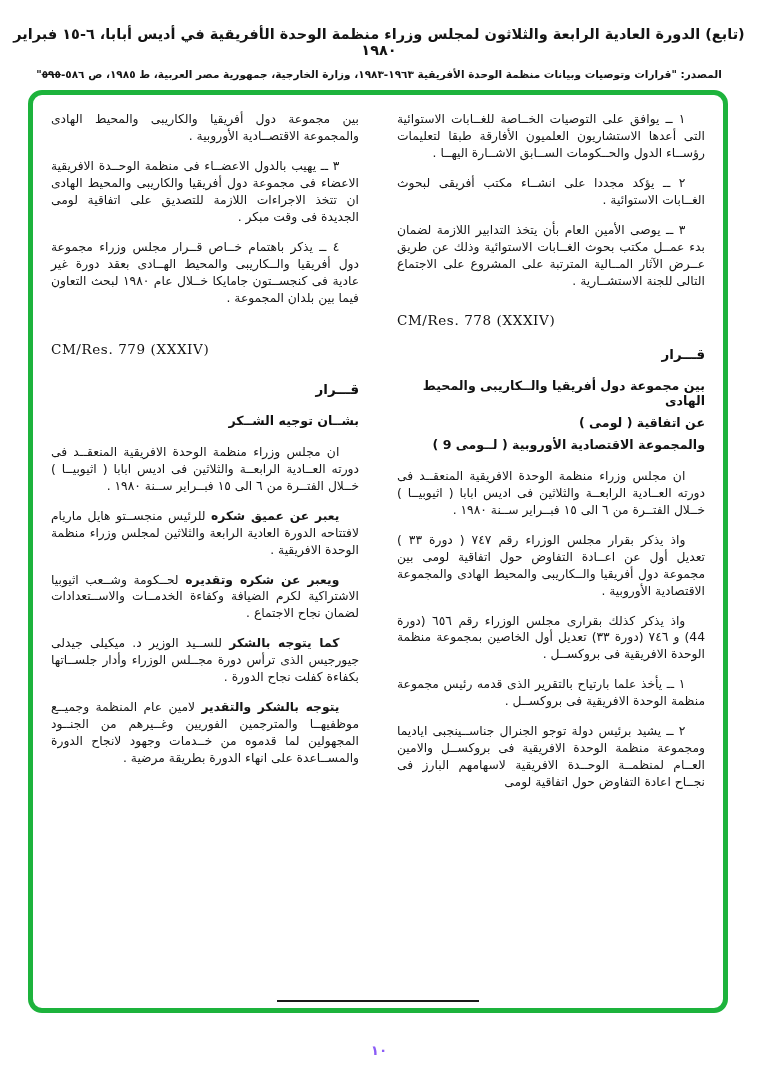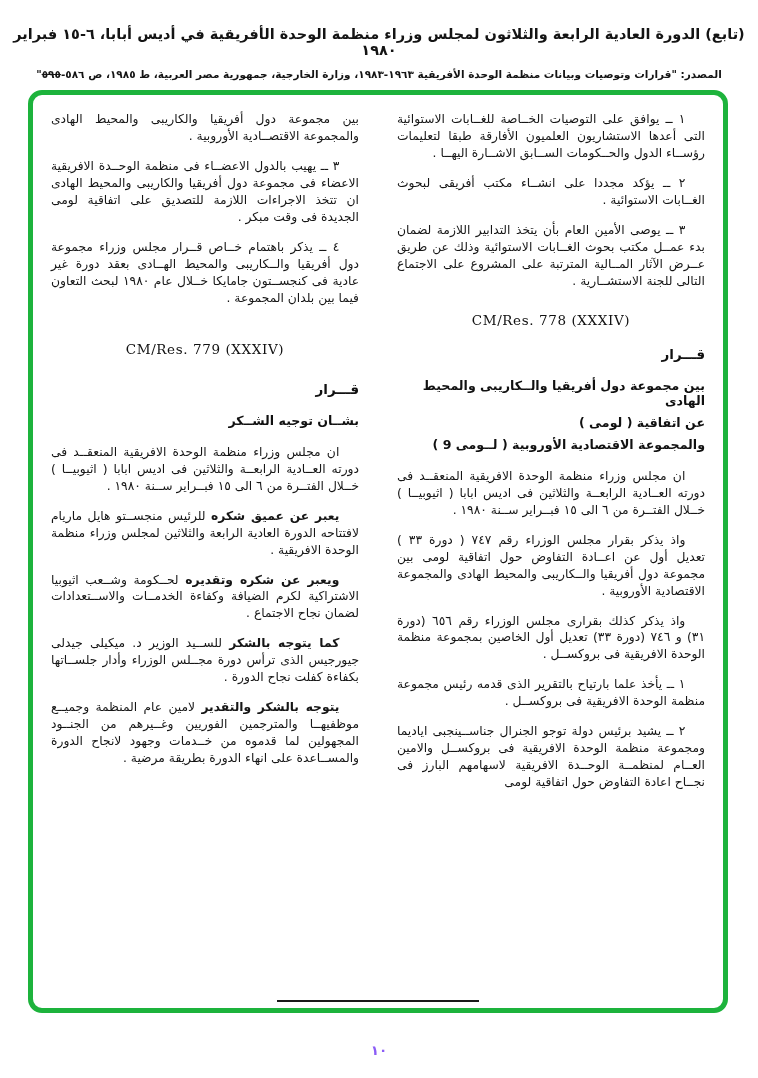--- a/index.html
+++ b/index.html
@@ -26,21 +26,21 @@
   .col{flex:1 1 0;min-width:0;direction:rtl;}
 
   p.body{
     font-size:12.3px;line-height:1.38;text-align:justify;
     margin:0 0 13px;text-indent:1.6em;color:#161616;
   }
   p.cont{text-indent:0;}
   .lead{font-weight:bold;}
 
   .rescode{
-    direction:ltr;text-align:center;
+    direction:ltr;text-align:left;
     font-family:"DejaVu Serif","Liberation Serif",serif;
     font-size:13.5px;letter-spacing:.6px;color:#111;
     margin:22px 0 18px;
   }
   .rescode.big-gap{margin-top:34px;margin-bottom:24px;}
 
   .heading{text-align:right;font-weight:bold;color:#111;}
   .hd-main{font-size:13.5px;margin:0 0 16px;letter-spacing:.5px;}
   .hd-sub{font-size:12.6px;margin:0 0 10px;}
   .hd-sub.tight{margin-bottom:7px;}
@@ -72,21 +72,21 @@
         <p class="body">١ ــ يوافق على التوصيات الخــاصة للغــابات الاستوائية التى أعدها الاستشاريون العلميون الأفارقة طبقا لتعليمات رؤســاء الدول والحــكومات الســابق الاشــارة اليهــا .</p>
         <p class="body">٢ ــ يؤكد مجددا على انشــاء مكتب أفريقى لبحوث الغــابات الاستوائية .</p>
         <p class="body">٣ ــ يوصى الأمين العام بأن يتخذ التدابير اللازمة لضمان بدء عمــل مكتب بحوث الغــابات الاستوائية وذلك عن طريق عــرض الآثار المــالية المترتبة على المشروع على الاجتماع التالى للجنة الاستشــارية .</p>
         <div class="rescode">CM/Res. 778 (XXXIV)</div>
         <div class="heading hd-main">قـــرار</div>
         <div class="heading hd-sub tight">بين مجموعة دول أفريقيا والــكاريبى والمحيط الهادى</div>
         <div class="heading hd-sub tight">عن اتفاقية ( لومى )</div>
         <div class="heading hd-sub hd-last">والمجموعة الاقتصادية الأوروبية ( لــومى 9 )</div>
         <p class="body">ان مجلس وزراء منظمة الوحدة الافريقية المنعقــد فى دورته العــادية الرابعــة والثلاثين فى اديس ابابا ( اثيوبيــا ) خــلال الفتــرة من ٦ الى ١٥ فبــراير ســنة ١٩٨٠ .</p>
         <p class="body">واذ يذكر بقرار مجلس الوزراء رقم ٧٤٧ ( دورة ٣٣ ) تعديل أول عن اعــادة التفاوض حول اتفاقية لومى بين مجموعة دول أفريقيا والــكاريبى والمحيط الهادى والمجموعة الاقتصادية الأوروبية .</p>
-        <p class="body">واذ يذكر كذلك بقرارى مجلس الوزراء رقم ٦٥٦ (دورة ٣١) و ٧٤٦ (دورة ٣٣) تعديل أول الخاصين بمجموعة منظمة الوحدة الافريقية فى بروكســل .</p>
+        <p class="body">واذ يذكر كذلك بقرارى مجلس الوزراء رقم ٦٥٦ (دورة 44) و ٧٤٦ (دورة ٣٣) تعديل أول الخاصين بمجموعة منظمة الوحدة الافريقية فى بروكســل .</p>
         <p class="body">١ ــ يأخذ علما بارتياح بالتقرير الذى قدمه رئيس مجموعة منظمة الوحدة الافريقية فى بروكســل .</p>
         <p class="body">٢ ــ يشيد برئيس دولة توجو الجنرال جناســينجبى اياديما ومجموعة منظمة الوحدة الافريقية فى بروكســل والامين العــام لمنظمــة الوحــدة الافريقية لاسهامهم البارز فى نجــاح اعادة التفاوض حول اتفاقية لومى</p>
       </section>
 
       <section class="col">
         <p class="body cont">بين مجموعة دول أفريقيا والكاريبى والمحيط الهادى والمجموعة الاقتصــادية الأوروبية .</p>
         <p class="body">٣ ــ يهيب بالدول الاعضــاء فى منظمة الوحــدة الافريقية الاعضاء فى مجموعة دول أفريقيا والكاريبى والمحيط الهادى ان تتخذ الاجراءات اللازمة للتصديق على اتفاقية لومى الجديدة فى وقت مبكر .</p>
         <p class="body">٤ ــ يذكر باهتمام خــاص قــرار مجلس وزراء مجموعة دول أفريقيا والــكاريبى والمحيط الهــادى بعقد دورة غير عادية فى كنجســتون جامايكا خــلال عام ١٩٨٠ لبحث التعاون فيما بين بلدان المجموعة .</p>
         <div class="rescode big-gap">CM/Res. 779 (XXXIV)</div>
         <div class="heading hd-main">قـــرار</div>

